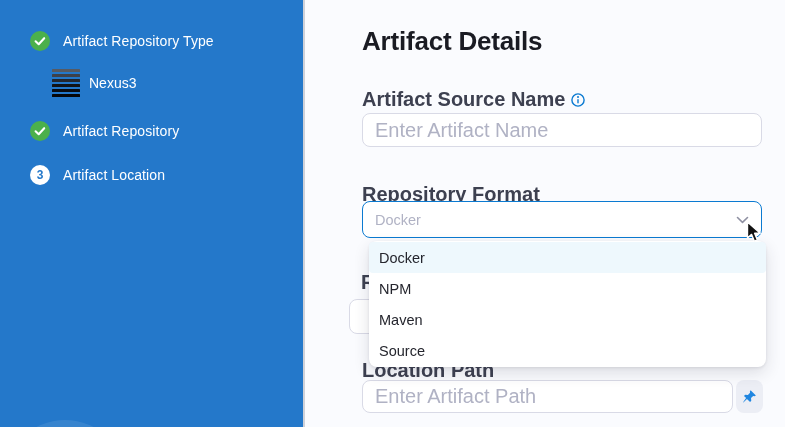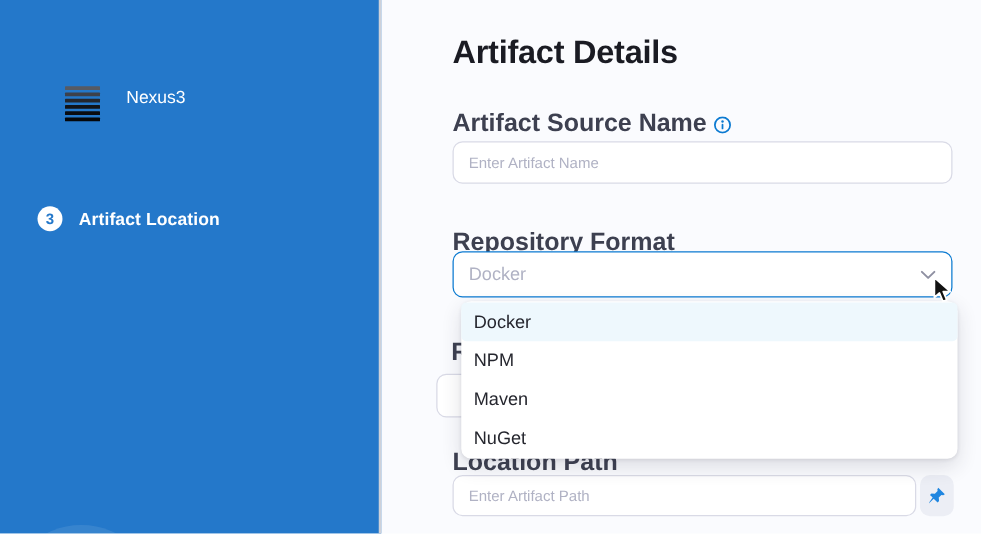--- a/index.html
+++ b/index.html
@@ -4,31 +4,31 @@
 <style>
   html,body{margin:0;padding:0;}
   body{font-family:"Liberation Sans","DejaVu Sans",sans-serif;}
   .page{position:relative;width:785px;height:427px;overflow:hidden;background:#fafbfe;}
 
   
   .sidebar{position:absolute;left:0;top:0;width:305px;height:427px;background:#2478ca;border-right:2px solid #ced1d9;box-sizing:border-box;overflow:hidden;}
   .watermark{position:absolute;left:3px;top:420px;width:124px;height:124px;border-radius:50%;background:rgba(255,255,255,0.09);}
   .step{position:absolute;left:30px;display:flex;align-items:center;gap:13px;color:#fff;font-size:14px;cursor:pointer;}
   .step .lbl{font-weight:500;letter-spacing:.1px;white-space:nowrap;}
-  .step.current .lbl{font-weight:700;}
+  .step.current .lbl{font-weight:400;}
   .badge{width:20px;height:20px;border-radius:50%;background:#fff;color:#2478ca;font-size:12px;font-weight:700;display:flex;align-items:center;justify-content:center;flex:0 0 auto;}
-  .substep{position:absolute;left:52px;display:flex;gap:21px;color:#fff;font-size:14px;cursor:pointer;}
+  .substep{position:absolute;left:52px;display:flex;align-items:center;gap:9px;color:#fff;font-size:14px;cursor:pointer;}
   .nexus-icon{width:28px;height:28px;display:flex;flex-direction:column;justify-content:space-between;flex:0 0 auto;}
   .nexus-icon i{display:block;height:3px;border-radius:.5px;}
 
   
   .main{position:absolute;left:307px;top:0;right:0;height:375px;background:#fafbfe;}
   .title{position:absolute;left:55px;top:26px;margin:0;font-size:26px;font-weight:700;color:#1a1b23;letter-spacing:-.2px;}
   .flabel{position:absolute;font-size:20px;font-weight:600;color:#3d4050;display:flex;align-items:center;gap:6px;white-space:nowrap;}
-  .tinput{position:absolute;box-sizing:border-box;height:34px;background:#fff;border:1px solid #d9dae6;border-radius:8px;padding:0 12px;font-size:12px;color:#24252e;outline:none;font-family:inherit;}
+  .tinput{position:absolute;box-sizing:border-box;height:34px;background:#fff;border:1px solid #d9dae6;border-radius:8px;padding:0 12px;font-size:20px;color:#24252e;outline:none;font-family:inherit;}
   .tinput::placeholder{color:#b0b2c4;opacity:1;}
 
   .select{position:absolute;left:55px;top:201px;width:400px;height:37px;box-sizing:border-box;background:#fff;border:1.5px solid #0b7ad1;border-radius:8px;display:flex;align-items:center;padding:0 12px;cursor:pointer;}
   .select .val{font-size:14.5px;color:#b0b2c4;flex:1;}
   .select .chev{display:flex;align-items:center;}
 
   .hidden-label{position:absolute;left:54px;top:271px;z-index:1;}
   .hidden-input{position:absolute;left:42px;top:299px;width:330px;height:35px;z-index:1;}
 
   .menu{position:absolute;left:62px;top:241px;width:397px;z-index:10;background:#fff;border-radius:8px;box-shadow:0 6px 16px rgba(40,41,61,.14),0 1px 3px rgba(40,41,61,.10);padding:1px 0;box-sizing:border-box;}
@@ -40,33 +40,51 @@
   .pin-btn{position:absolute;left:429px;top:380px;width:27px;height:33px;background:#eceef5;border:none;border-radius:8px;display:flex;align-items:center;justify-content:center;cursor:pointer;z-index:1;padding:0;}
 
   .cursor{position:absolute;left:746px;top:221px;z-index:30;pointer-events:none;}
 </style>
 </head>
 <body>
 
 <div class="page">
 
   <div class="sidebar">
+    <div class="step" style="top:31px;">
+      <span style="display:flex;">
+        <svg width="20" height="20" viewBox="0 0 20 20">
+            <circle cx="10" cy="10" r="10" fill="#4bb04b"></circle>
+            <polyline points="5.6,10.3 8.7,13.2 14.2,7.2" fill="none" stroke="#fff" stroke-width="2.1" stroke-linecap="round" stroke-linejoin="round"></polyline>
+          </svg>
+      </span>
+      <span class="lbl">Artifact Repository Type</span>
+    </div>
 
     <div class="substep" style="top:69px;">
       <span class="nexus-icon">
         <i style="background:#565a63;"></i>
           <i style="background:#3d414b;"></i>
           <i style="background:#23262e;"></i>
           <i style="background:#111318;"></i>
           <i style="background:#0a0c11;"></i>
           <i style="background:#05070a;"></i>
       </span>
       <span class="lbl">Nexus3</span>
     </div>
 
+    <div class="step" style="top:121px;">
+      <span style="display:flex;">
+        <svg width="20" height="20" viewBox="0 0 20 20">
+            <circle cx="10" cy="10" r="10" fill="#4bb04b"></circle>
+            <polyline points="5.6,10.3 8.7,13.2 14.2,7.2" fill="none" stroke="#fff" stroke-width="2.1" stroke-linecap="round" stroke-linejoin="round"></polyline>
+          </svg>
+      </span>
+      <span class="lbl">Artifact Repository</span>
+    </div>
 
     <div class="step current" style="top:165px;">
       <span class="badge">3</span>
       <span class="lbl">Artifact Location</span>
     </div>
 
     <div class="watermark"></div>
   </div>
 
   <div class="main">
@@ -98,21 +116,21 @@
 
     <div class="flabel hidden-label">
       <span>R</span>
     </div>
     <input class="tinput hidden-input" style="">
 
     <div class="menu">
       <div class="opt active">Docker</div>
       <div class="opt">NPM</div>
       <div class="opt">Maven</div>
-      <div class="opt">NuGet</div>
+      <div class="opt">Source</div>
     </div>
 
     <div class="flabel ap-label">
       <span>Location Path</span>
     </div>
     <input class="tinput ap-input" style="position: absolute;" placeholder="Enter Artifact Path">
     <button class="pin-btn">
       <span style="display:flex;">
         <svg width="15" height="15" viewBox="0 0 16 16">
           <g fill="#2086e0">

